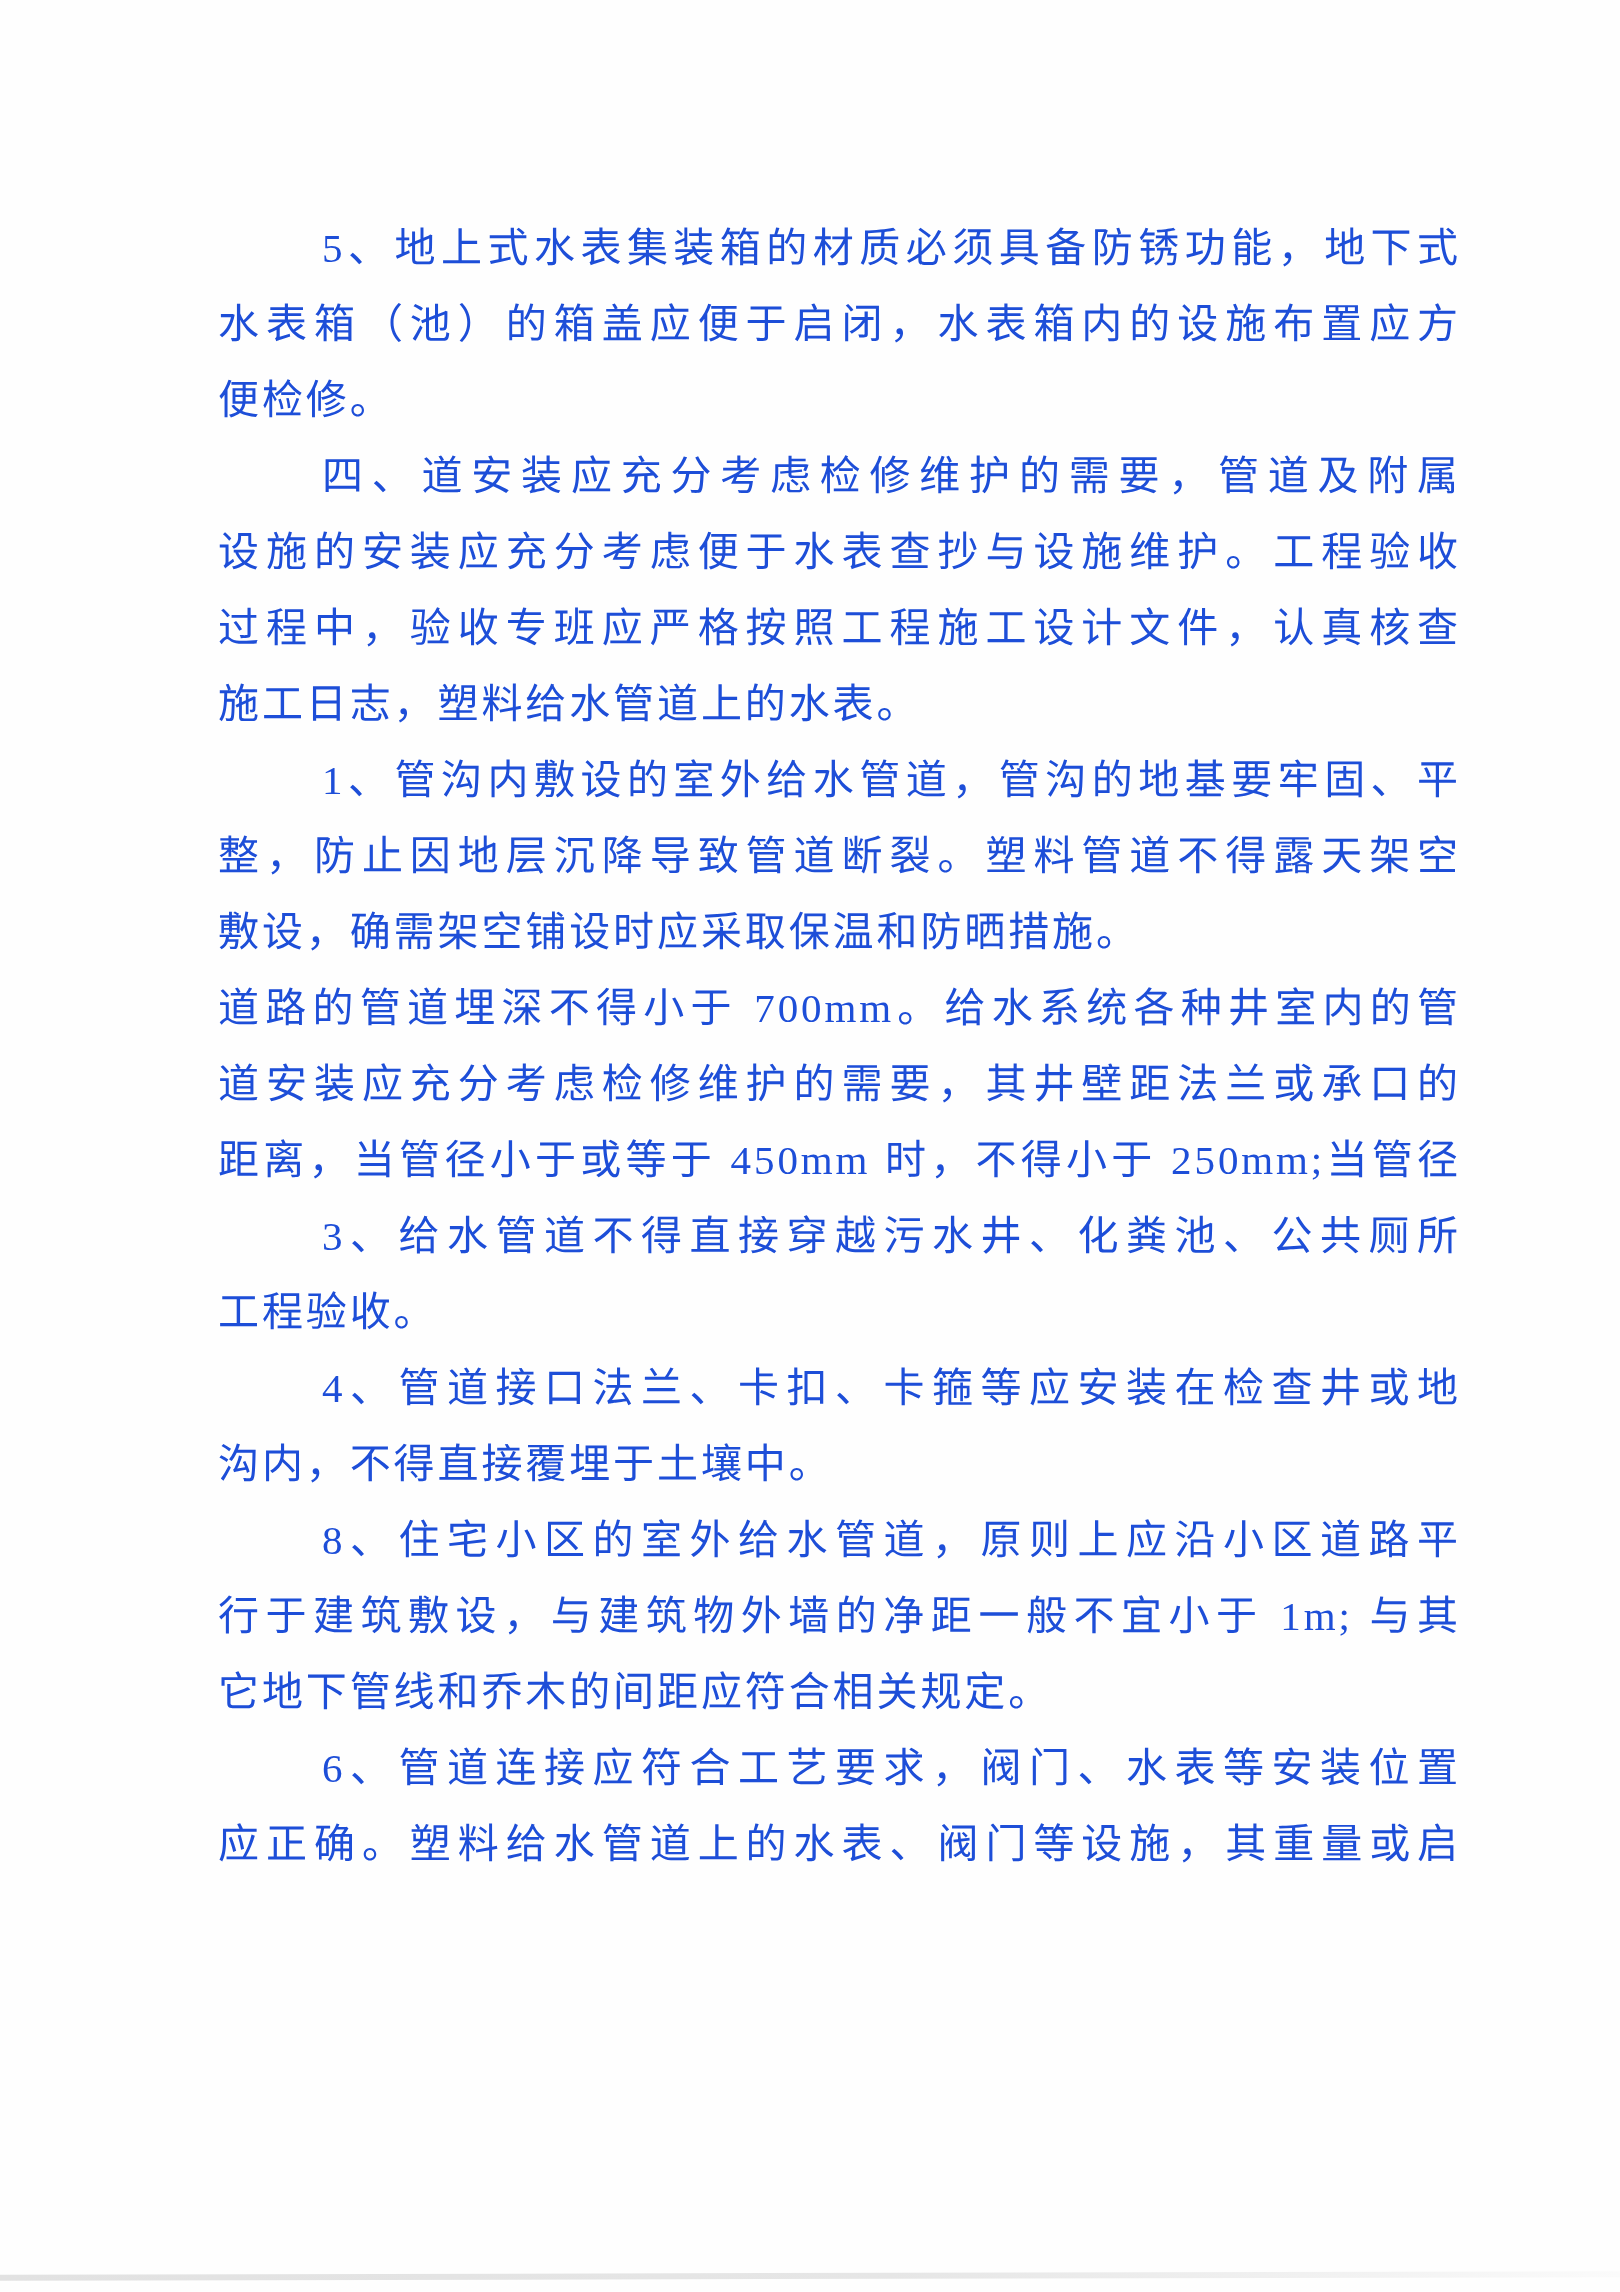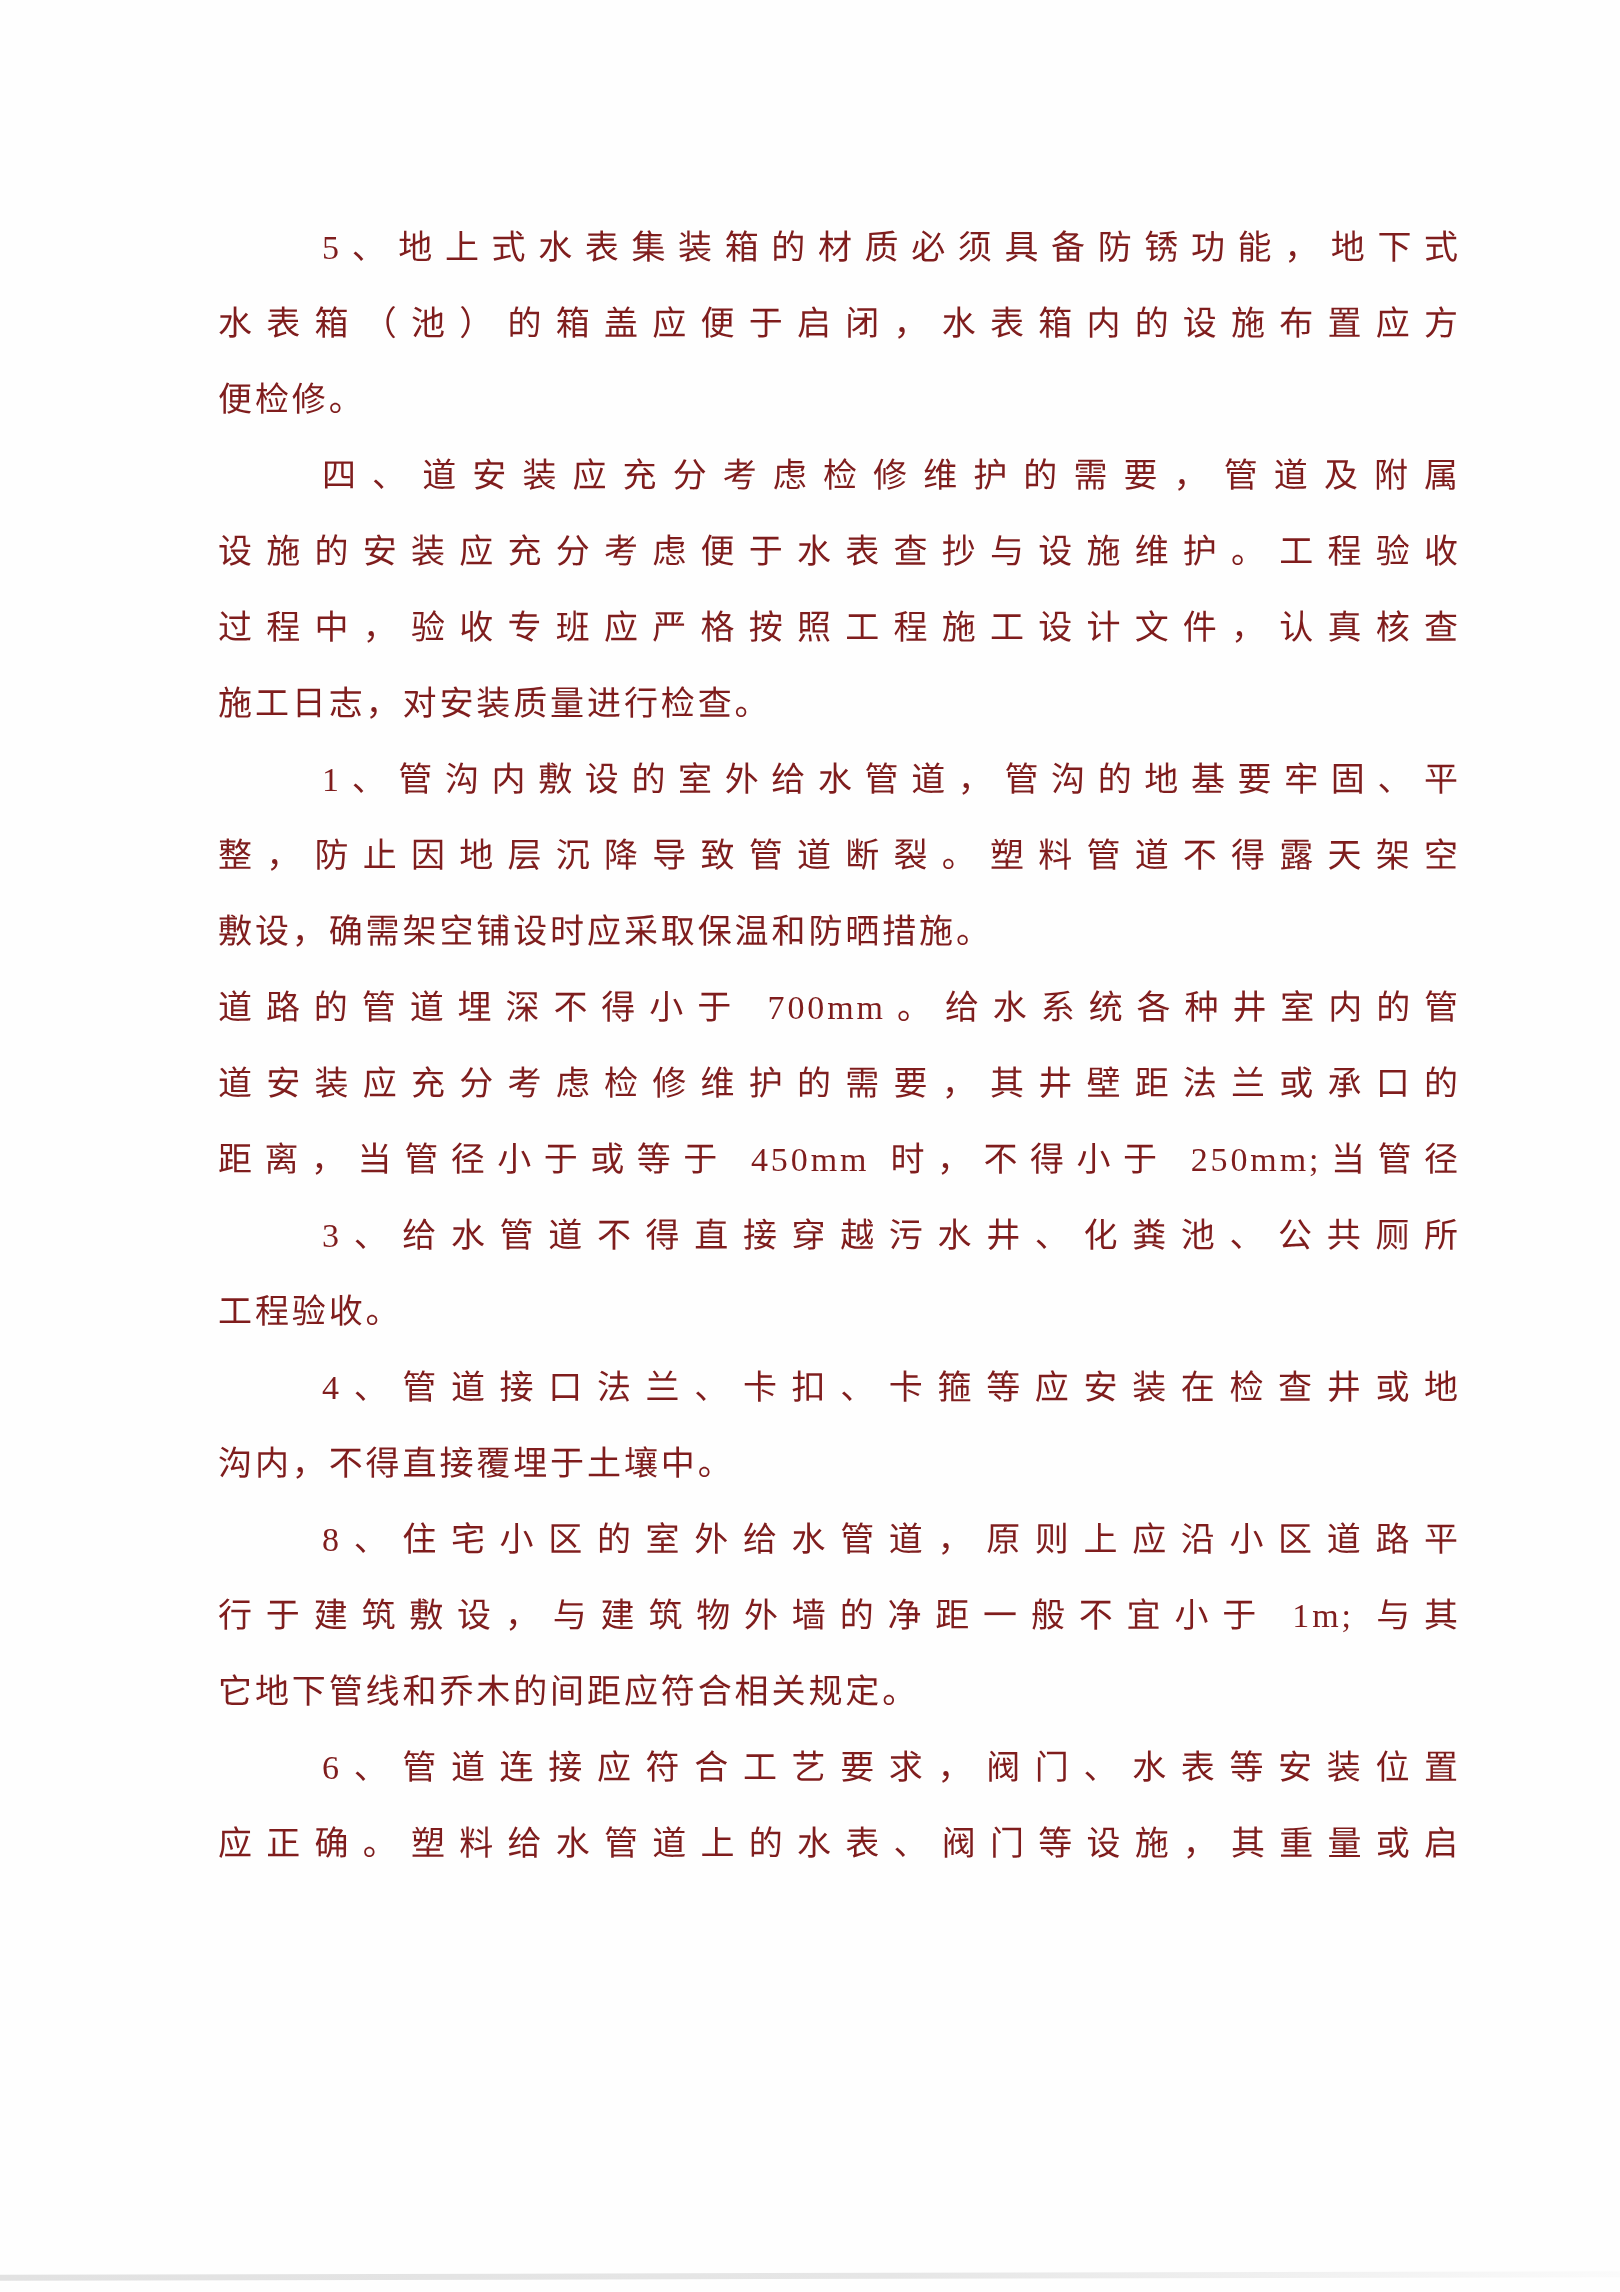--- a/index.html
+++ b/index.html
@@ -13,22 +13,22 @@
     height: 2293px;
     background: #fefefe;
     overflow: hidden;
     font-family: "Liberation Serif", "DejaVu Serif", serif;
   }
   .text-column {
     position: absolute;
     left: 218px;
     top: 210px;
     width: 1243px;
-    color: #7f1d1d;
-    font-size: 34px;
+    color: #1d4ed8;
+    font-size: 41px;
     letter-spacing: 2.9px;
   }
   .line {
     height: 76px;
     line-height: 76px;
     white-space: nowrap;
     text-align: justify;
     text-align-last: justify;
   }
   .line.indent {
@@ -53,21 +53,21 @@
 <body>
 
 <div class="page">
   <div class="text-column">
       <div class="line indent">5、地上式水表集装箱的材质必须具备防锈功能，地下式</div>
       <div class="line">水表箱（池）的箱盖应便于启闭，水表箱内的设施布置应方</div>
       <div class="line para-end">便检修。</div>
       <div class="line indent">四、道安装应充分考虑检修维护的需要，管道及附属</div>
       <div class="line">设施的安装应充分考虑便于水表查抄与设施维护。工程验收</div>
       <div class="line">过程中，验收专班应严格按照工程施工设计文件，认真核查</div>
-      <div class="line para-end">施工日志，对安装质量进行检查。</div>
+      <div class="line para-end">施工日志，塑料给水管道上的水表。</div>
       <div class="line indent">1、管沟内敷设的室外给水管道，管沟的地基要牢固、平</div>
       <div class="line">整，防止因地层沉降导致管道断裂。塑料管道不得露天架空</div>
       <div class="line para-end">敷设，确需架空铺设时应采取保温和防晒措施。</div>
       <div class="line">道路的管道埋深不得小于 700mm。给水系统各种井室内的管</div>
       <div class="line">道安装应充分考虑检修维护的需要，其井壁距法兰或承口的</div>
       <div class="line">距离，当管径小于或等于 450mm 时，不得小于 250mm;当管径</div>
       <div class="line indent">3、给水管道不得直接穿越污水井、化粪池、公共厕所</div>
       <div class="line para-end">工程验收。</div>
       <div class="line indent">4、管道接口法兰、卡扣、卡箍等应安装在检查井或地</div>
       <div class="line para-end">沟内，不得直接覆埋于土壤中。</div>

